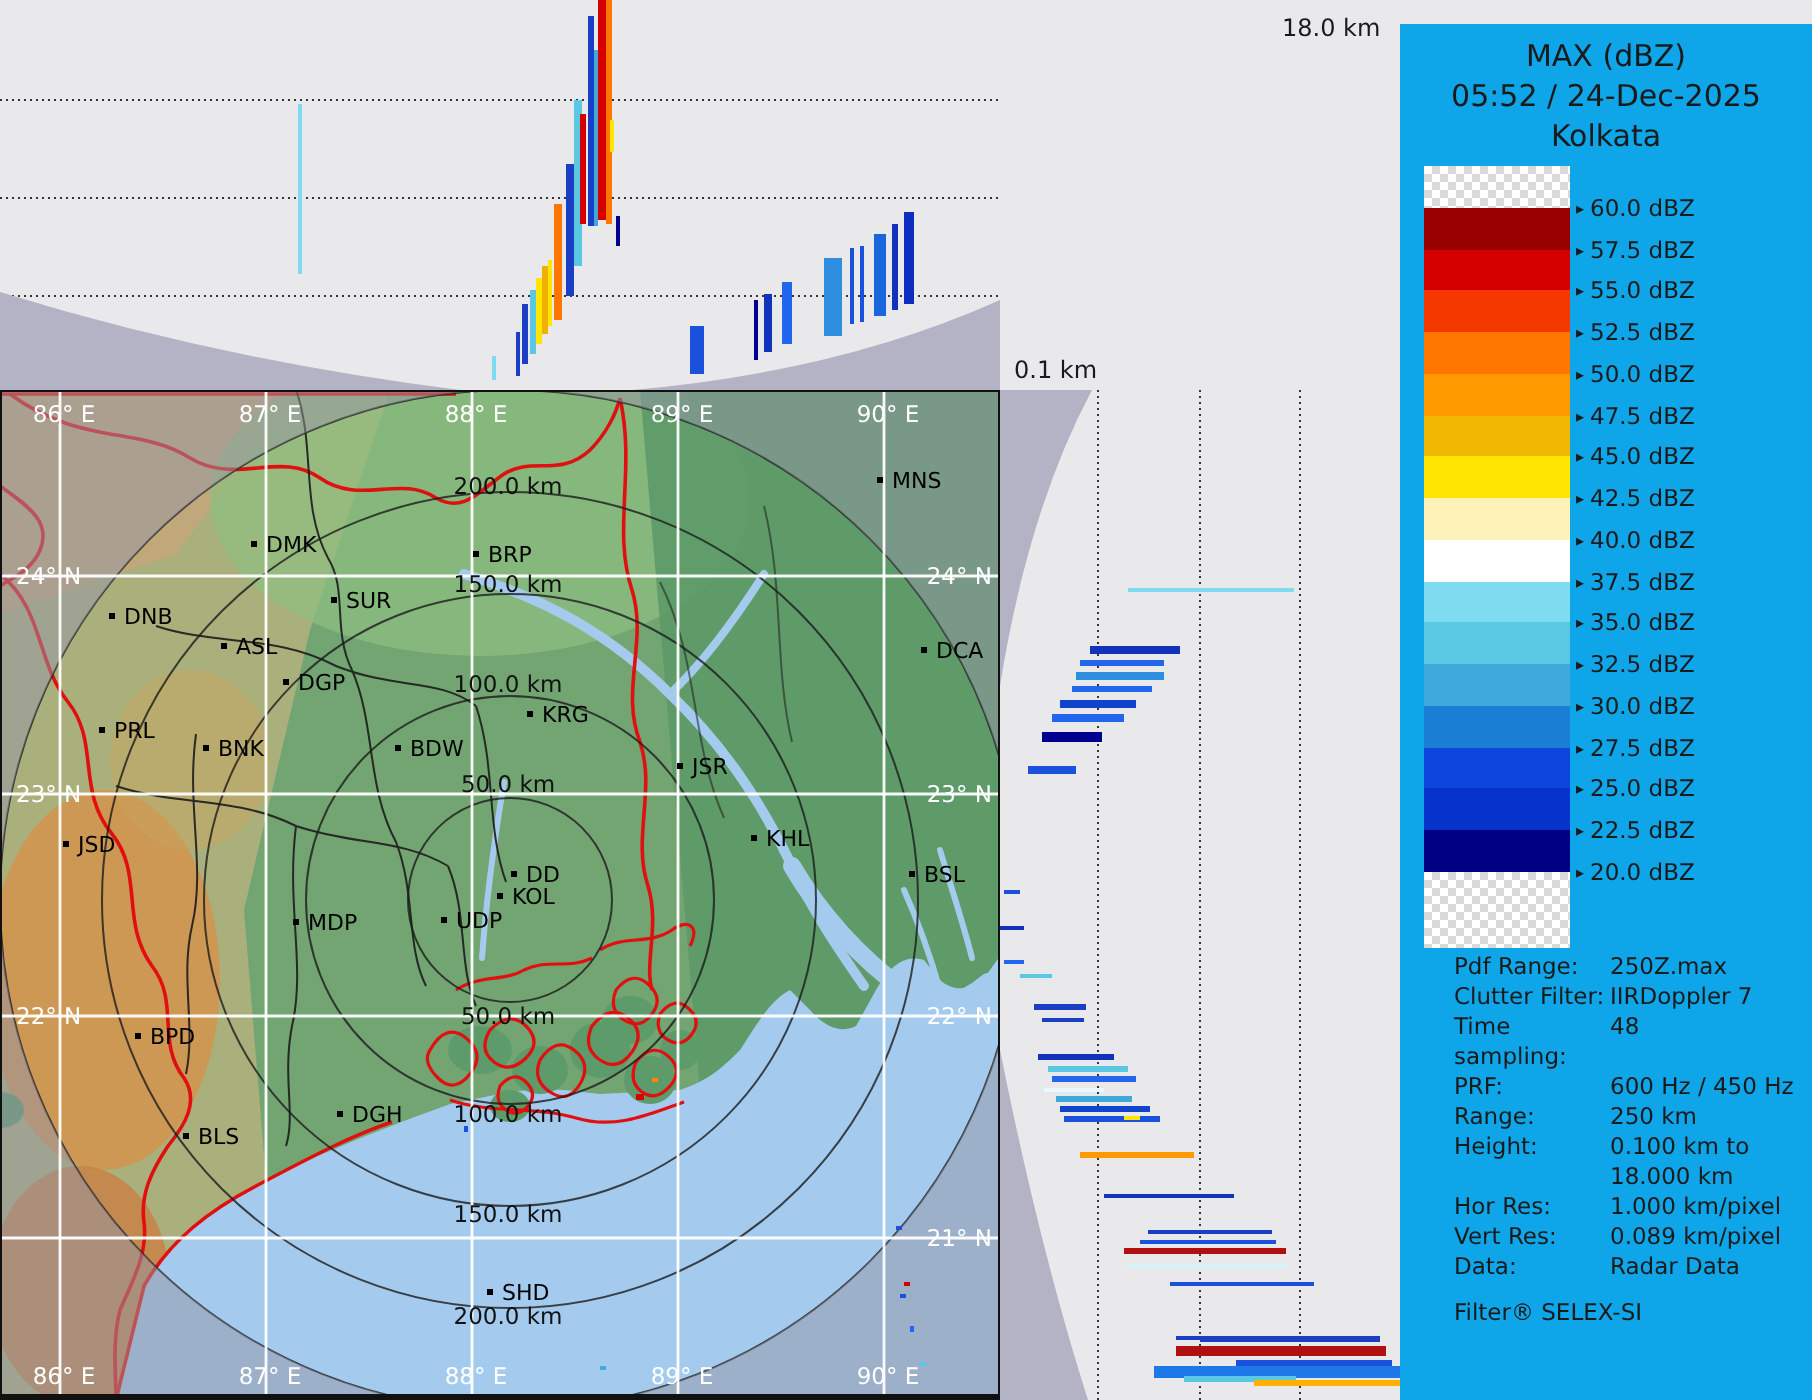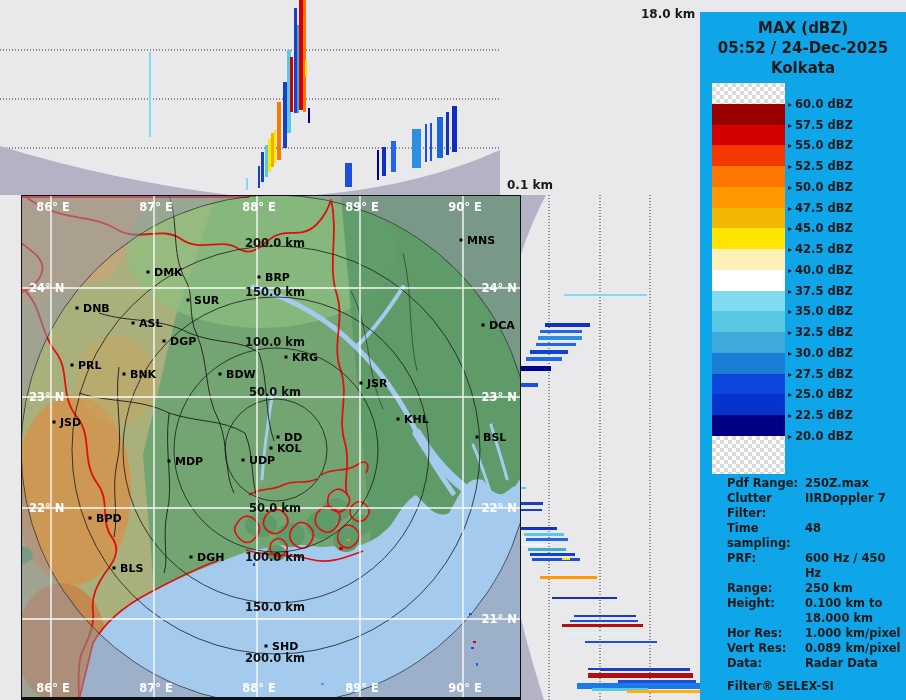--- a/index.html
+++ b/index.html
@@ -2,24 +2,24 @@
 <html><head>
 <meta charset="utf-8">
 <style>
   html,body{margin:0;padding:0;}
   body{
     width:906px;height:700px;position:relative;overflow:hidden;
     background:#E9E9EB;
     font-family:"DejaVu Sans", sans-serif;
     -webkit-font-smoothing:antialiased;
   }
-  .abs{position:absolute;font-weight:bold;}
+  .abs{position:absolute;}
   #top-panel{left:0;top:0;width:500px;height:195px;overflow:hidden;}
   #right-panel{left:500px;top:195px;width:200px;height:505px;overflow:hidden;}
-  #map-panel{left:0;top:195px;width:521px;height:505px;padding-left:21px;}
+  #map-panel{left:0;top:195px;width:521px;height:505px;}
   #legend-panel{left:700px;top:12px;width:206px;height:700px;background:#0ea5e9;}
   .axis-label{font-size:12px;color:#1a1a1a;white-space:nowrap;}
   #axis-max{left:641px;top:7px;}
   #axis-min{left:507px;top:178px;}
   #legend-title-block{position:absolute;left:0;top:6px;width:206px;text-align:center;
     font-size:15px;line-height:20px;color:#1a1a1a;}
   #legend-scale{position:absolute;left:12px;top:71px;width:55px;}
   .scale-cell{width:73px;}
   .scale-label{position:absolute;left:76px;width:120px;font-size:11.5px;color:#1a1a1a;
     white-space:nowrap;line-height:14px;}

